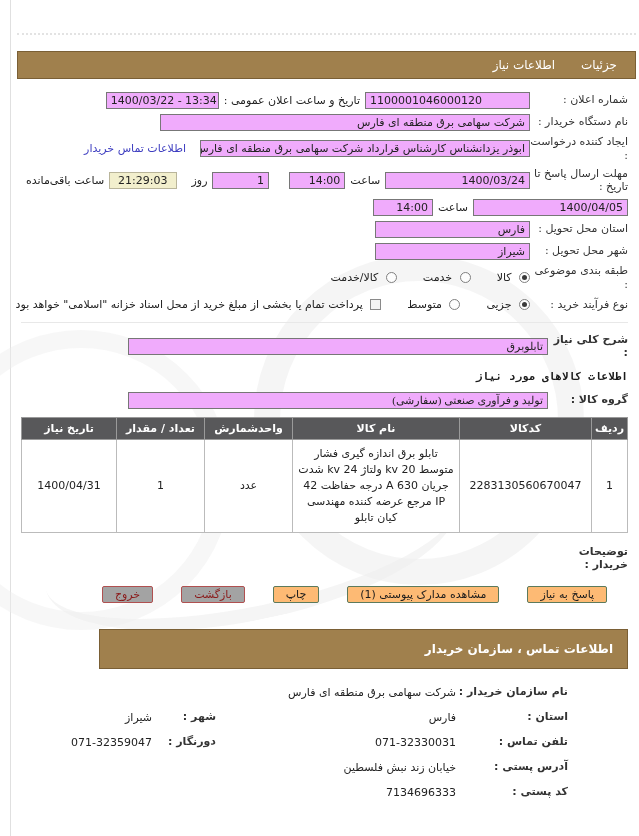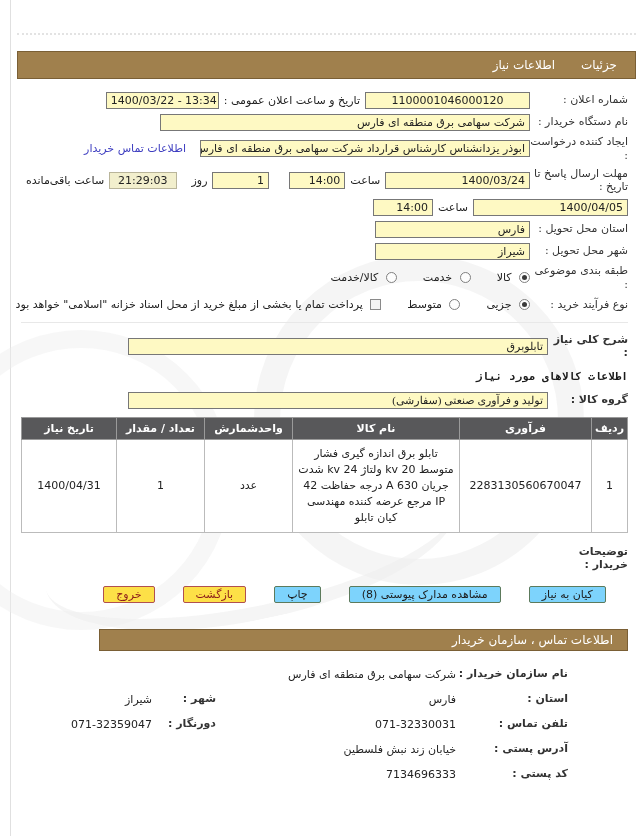--- a/index.html
+++ b/index.html
@@ -31,21 +31,21 @@
     display:flex; align-items:center; gap:26px;
     padding:0 18px; color:#fff; font-size:12px;
   }
   .tabbar .tab { cursor:default; }
 
   .form { padding:12px 8px 0 4px; }
   .row { display:flex; align-items:center; margin-bottom:4px; min-height:18px; }
   .lbl { width:98px; flex:none; color:#333; line-height:1.25; }
   .lbl.b, .b { font-weight:bold; }
   .ibox {
-    border:1px solid #777; background:#fef9c3; height:17px;
+    border:1px solid #777; background:#f0abfc; height:17px;
     padding:1px 4px; overflow:hidden; white-space:nowrap;
   }
   .ltr { direction:ltr; unicode-bidi:isolate; }
   .w160{width:165px;} .w155{width:155px;} .w60{width:60px;} .w113{width:113px;}
   .w330{width:330px;} .w370{width:370px;} .w420{width:420px;font-family:Liberation Serif, serif;}
   .gap10{margin-right:10px;} .gap20{margin-right:20px;} .gap28{margin-right:28px;}
   .mini { margin:0 5px; white-space:nowrap; }
   .link { color:#3d3dc0; margin-right:14px; cursor:pointer; white-space:nowrap; }
   .hl {
     background:#f2efcd; border:1px solid #b9b59a;
@@ -87,29 +87,29 @@
   .remarks { display:flex; margin-top:10px; align-items:flex-start; }
   .remarks .lbl { width:80px; padding-top:2px; }
   .remarks-box {
     border:1px solid #555; flex:1; padding:3px 8px; line-height:1.5;
     background:#fff; margin-left:40px;
   }
 
   .actions { display:flex; justify-content:center; gap:28px; margin:14px 0 6px; padding-left:60px; }
   .btn {
     font-family:"DejaVu Sans",sans-serif; font-size:11px;
-    padding:1px 12px; border:1px solid #5c7a5c; background:#7dd3fc;
+    padding:1px 12px; border:1px solid #5c7a5c; background:#fdba74;
     color:#1c1c1c; cursor:pointer; border-radius:2px; white-space:nowrap;
   }
-  .btn.red { background:#fde047; border-color:#b05050; color:#8b1a1a; }
+  .btn.red { background:#a3a3a3; border-color:#b05050; color:#8b1a1a; }
 
   .bar2 {
-    margin:26px 0 14px 0; margin-left:78px; height:22px;
+    margin:26px 0 14px 0; margin-left:78px; height:40px;
     background:#a0804d; border:1px solid #7a5f35;
-    color:#fff; font-weight:normal; font-size:12px;
+    color:#fff; font-weight:bold; font-size:12px;
     display:flex; align-items:center; padding:0 14px;
   }
   .info { padding:0 60px 0 0; }
   .info .row { margin-bottom:7px; }
   .info .lbl { width:112px; font-weight:bold; }
   .val { color:#222; }
   .val240 { width:240px; }
 </style>
 </head>
 <body>
@@ -124,21 +124,21 @@
 
     <div class="tabbar">
       <span class="tab">جزئیات</span>
       <span class="tab">اطلاعات نیاز</span>
     </div>
 
     <div class="form">
 
       <div class="row">
         <span class="lbl">شماره اعلان :</span>
-        <span class="ibox w160 ltr" style="text-align:center">1100001046000120</span>
+        <span class="ibox w160 ltr" style="text-align:left">1100001046000120</span>
         <span class="mini gap28">تاریخ و ساعت اعلان عمومی :</span>
         <span class="ibox w113 ltr">1400/03/22 - 13:34</span>
       </div>
 
       <div class="row">
         <span class="lbl">نام دستگاه خریدار :</span>
         <span class="ibox w370">شرکت سهامی برق منطقه ای فارس</span>
       </div>
 
       <div class="row">
@@ -217,21 +217,21 @@
 
       <div class="row">
         <span class="lbl b" style="width:80px">گروه کالا :</span>
         <span class="ibox w420">تولید و فرآوری صنعتی (سفارشی)</span>
       </div>
 
       <table class="goods">
         <thead>
           <tr>
             <th class="col-row">ردیف</th>
-            <th class="col-code">فرآوری</th>
+            <th class="col-code">کدکالا</th>
             <th>نام کالا</th>
             <th class="col-unit">واحدشمارش</th>
             <th class="col-qty">تعداد / مقدار</th>
             <th class="col-date">تاریخ نیاز</th>
           </tr>
         </thead>
         <tbody>
           <tr>
             <td>1</td>
             <td class="ltr">2283130560670047</td>
@@ -241,22 +241,22 @@
             <td class="ltr">1400/04/31</td>
           </tr>
         </tbody>
       </table>
 
       <div class="remarks">
         <span class="lbl b">توضیحات خریدار :</span>
       </div>
 
       <div class="actions">
-        <button class="btn">کیان به نیاز</button>
-        <button class="btn">مشاهده مدارک پیوستی (8)</button>
+        <button class="btn">پاسخ به نیاز</button>
+        <button class="btn">مشاهده مدارک پیوستی (1)</button>
         <button class="btn">چاپ</button>
         <button class="btn red">بازگشت</button>
         <button class="btn red">خروج</button>
       </div>
 
       <div class="bar2">
         <span>اطلاعات تماس ، سازمان خریدار</span>
       </div>
 
       <div class="info">

